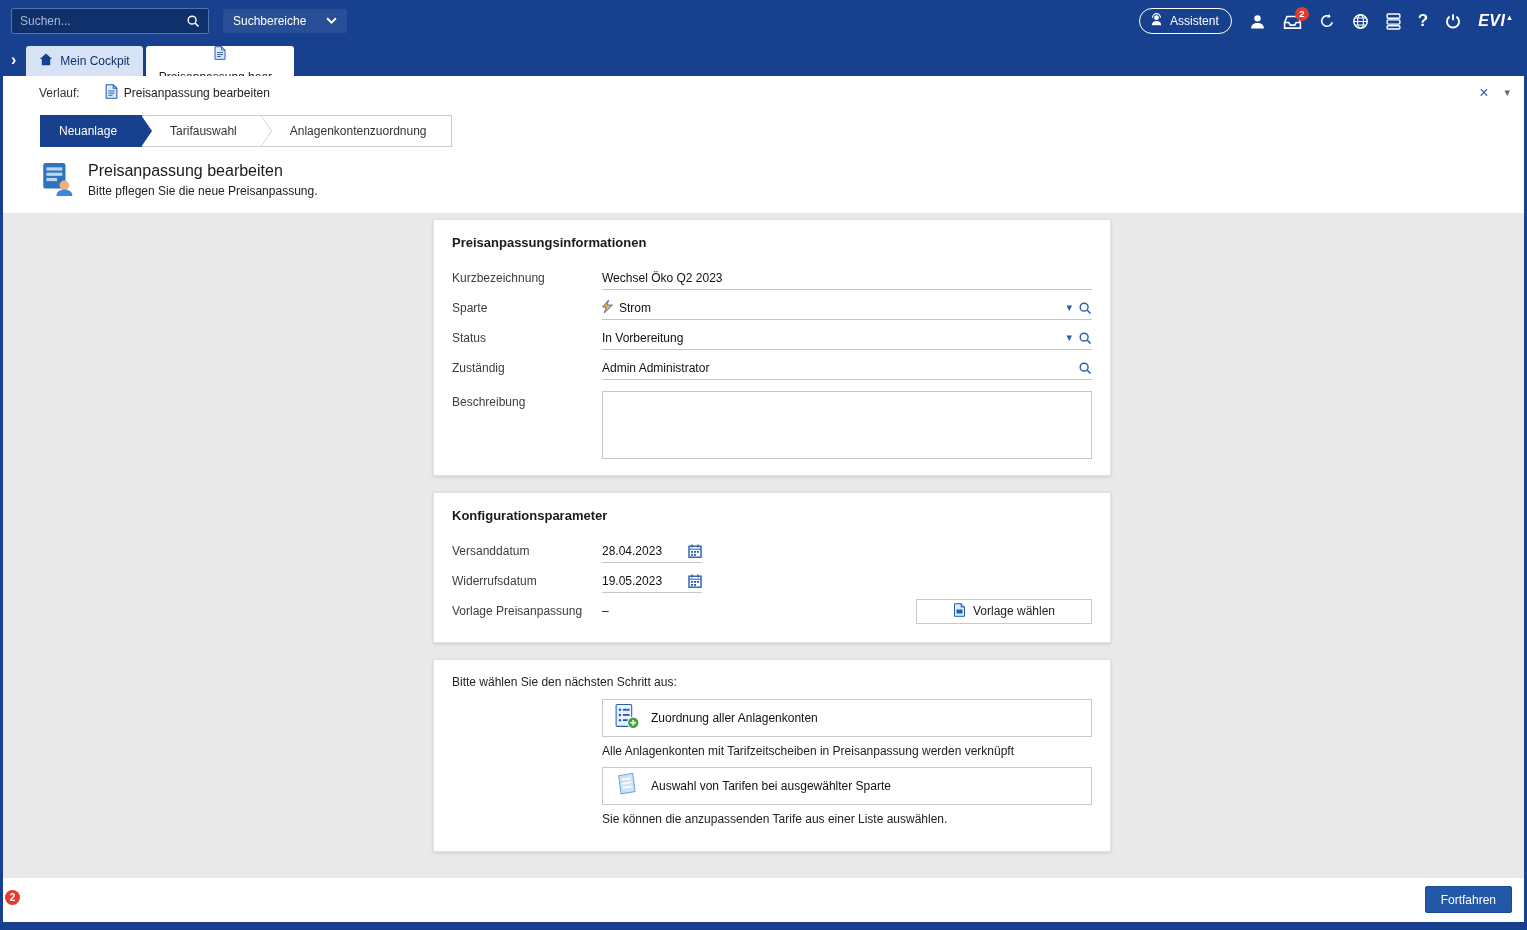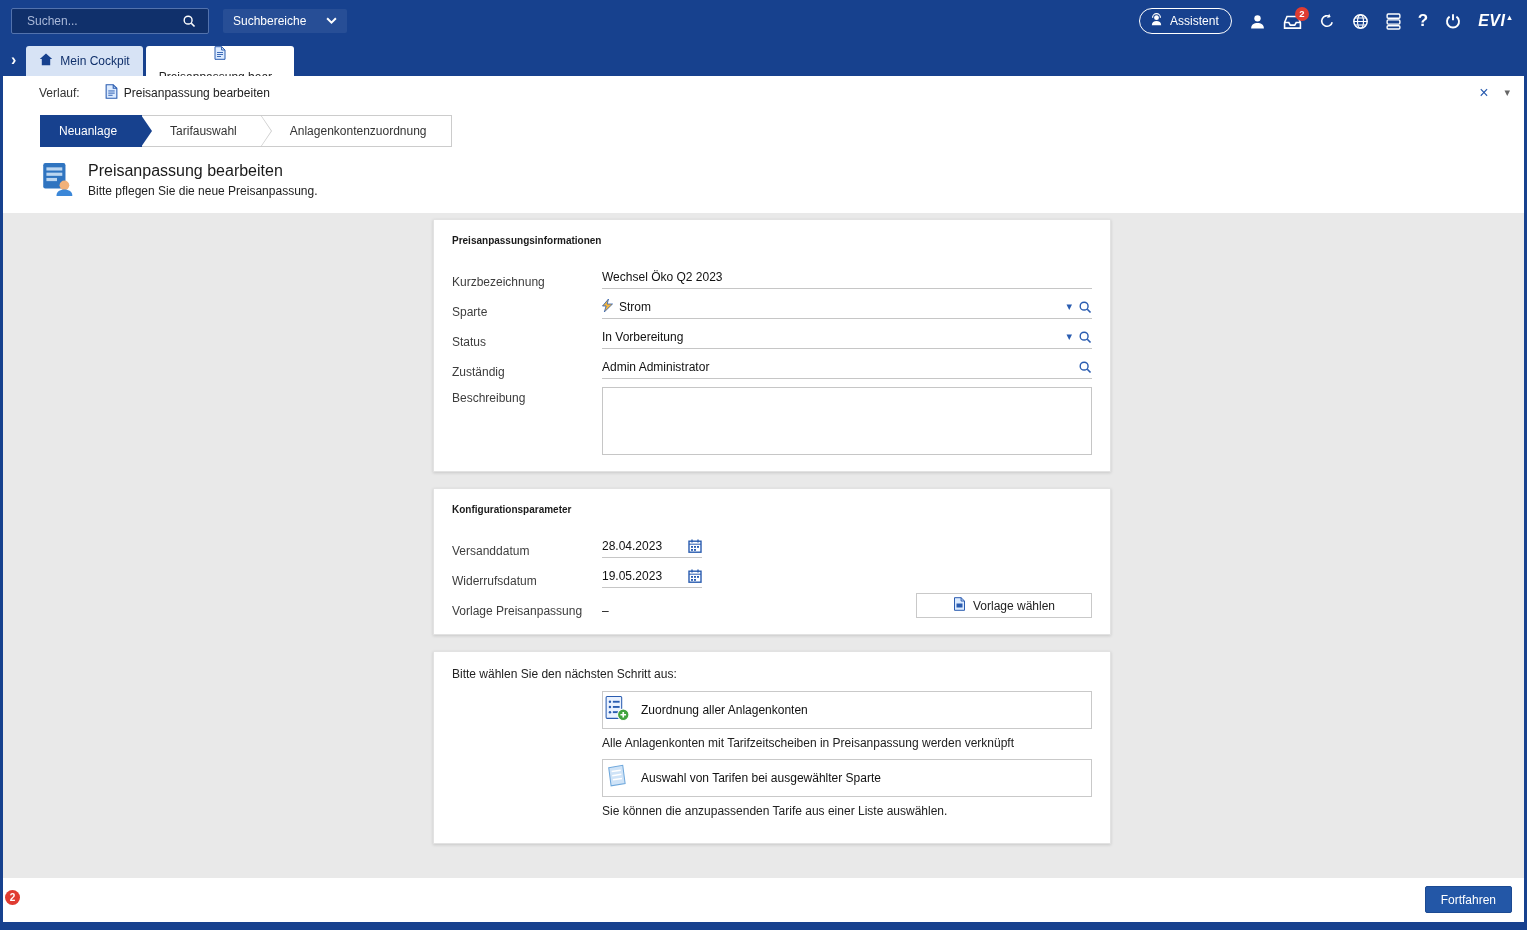--- a/index.html
+++ b/index.html
@@ -5,21 +5,21 @@
   * { box-sizing: border-box; margin: 0; padding: 0; }
   html,body { width:1527px; height:930px; overflow:hidden; }
   body { font-family:"Liberation Sans", sans-serif; background:#fff; }
   .window { width:1527px; height:930px; display:flex; flex-direction:column;
             border-left:3px solid #17418e; border-right:3px solid #17418e; }
 
   
   .topbar { height:42px; background:#17418e; display:flex; align-items:center;
             padding:0 12px 0 8px; gap:14px; flex-shrink:0; }
   .searchbox { width:198px; height:26px; background:#10306b; border:1px solid #5272ad;
-               border-radius:2px; display:flex; align-items:center; padding:0 15px; }
+               border-radius:2px; display:flex; align-items:center; padding:0 8px; }
   .searchbox input { flex:1; background:transparent; border:none; outline:none;
                      color:#fff; font-size:12px; font-family:inherit; }
   .searchbox input::placeholder { color:#aab9d9; }
   .searcharea { display:flex; align-items:center; gap:20px; color:#fff; font-size:12px;
                 padding:5px 10px; border-radius:2px; background:rgba(255,255,255,0.07); cursor:pointer; }
   .top-right { margin-left:auto; display:flex; align-items:center; gap:17px; }
   .assist-pill { display:flex; align-items:center; gap:6px; border:1px solid #fff;
                  border-radius:13px; padding:3px 12px 3px 9px; color:#fff; font-size:12px; cursor:pointer; }
   .top-icon { display:flex; align-items:center; justify-content:center; cursor:pointer; position:relative; }
   .badge { position:absolute; top:-6px; right:-7px; min-width:14px; height:14px; border-radius:8px;
@@ -70,43 +70,43 @@
   .page-header { background:#fff; height:62px; display:flex; gap:13px;
                  padding:10px 0 0 36px; flex-shrink:0; }
   .ph-title { font-size:16px; color:#1a1a1a; margin-top:1px; }
   .ph-sub { font-size:12px; color:#222; margin-top:4px; }
 
   
   .gray { flex:1; background:#e9e9e9; overflow:hidden; }
   .cards { width:678px; margin:6px 0 0 430px; }
   .card { background:#fff; border:1px solid #e2e2e2; box-shadow:0 1px 3px rgba(0,0,0,0.14);
           padding:15px 18px 16px 18px; margin-bottom:16px; }
-  .card-title { font-size:10px; font-weight:bold; color:#1a1a1a; margin-bottom:13px; }
-  .frow { display:flex; align-items:flex-end; min-height:30px; }
+  .card-title { font-size:13px; font-weight:bold; color:#1a1a1a; margin-bottom:13px; }
+  .frow { display:flex; align-items:center; min-height:30px; }
   .flabel { width:150px; flex-shrink:0; font-size:12px; color:#3d3d3d; }
   .ffield { flex:1; display:flex; align-items:center; gap:6px; height:24px;
             border-bottom:1px solid #c6c6c6; font-size:12px; color:#111; }
   .ffield input { flex:1; border:none; outline:none; font-size:12px; font-family:inherit;
                   background:transparent; color:#111; }
   .fcaret { color:#2a5cb0; font-size:11px; margin-left:auto; cursor:pointer; }
   .ficon-btn { cursor:pointer; display:flex; align-items:center; }
   .frow-desc { display:flex; align-items:flex-start; margin-top:8px; }
   .frow-desc .flabel { padding-top:4px; }
   .desc-box { flex:1; height:68px; border:1px solid #c6c6c6; resize:none; outline:none;
               font-family:inherit; font-size:12px; padding:4px 6px; }
   .datefield { width:100px; flex:none !important; }
   .dash-val { font-size:12px; color:#111; }
   .vorlage-btn { margin-left:auto; width:176px; height:25px; border:1px solid #c9c9c9;
                  background:#fff; display:flex; align-items:center; justify-content:center;
                  gap:7px; font-size:12px; color:#222; cursor:pointer; font-family:inherit; }
   .prompt { font-size:12px; color:#222; margin-bottom:10px; }
   .opt-row { display:flex; align-items:center; }
   .opt-col { width:150px; flex-shrink:0; }
   .opt-btn { flex:1; height:38px; border:1px solid #c9c9c9; background:#fff; display:flex;
-             align-items:center; gap:11px; font-size:12px; color:#111;
+             align-items:center; gap:11px; padding-left:10px; font-size:12px; color:#111;
              cursor:pointer; font-family:inherit; }
   .opt-desc { flex:1; font-size:12px; color:#222; padding:7px 0 9px 0; }
 
   
   .footer { height:44px; background:#fff; position:relative; flex-shrink:0; }
   .continue-btn { position:absolute; right:12px; top:8px; height:27px; padding:0 15px;
                   background:#2357a7; color:#fff; border:1px solid #1c4a92; border-radius:2px;
                   font-size:12px; cursor:pointer; font-family:inherit; }
   .foot-badge { position:absolute; left:2px; top:12px; width:15px; height:15px; border-radius:50%;
                 background:#e03c31; color:#fff; font-size:10px; display:flex; align-items:center;

